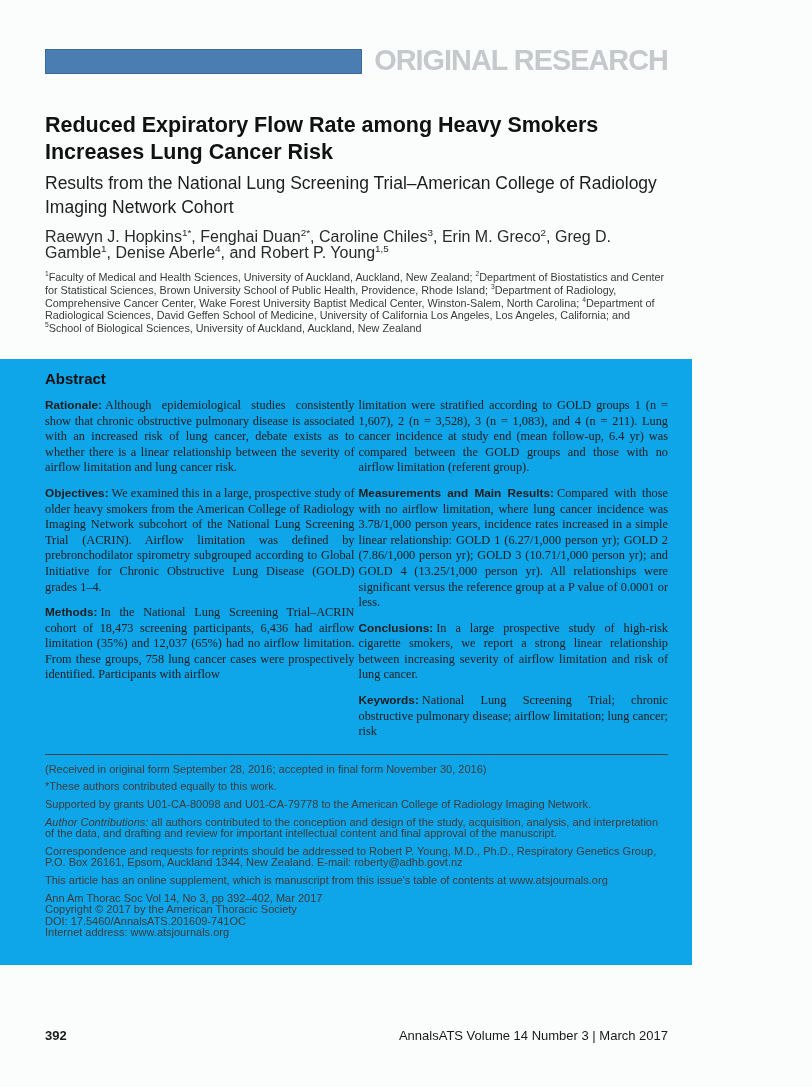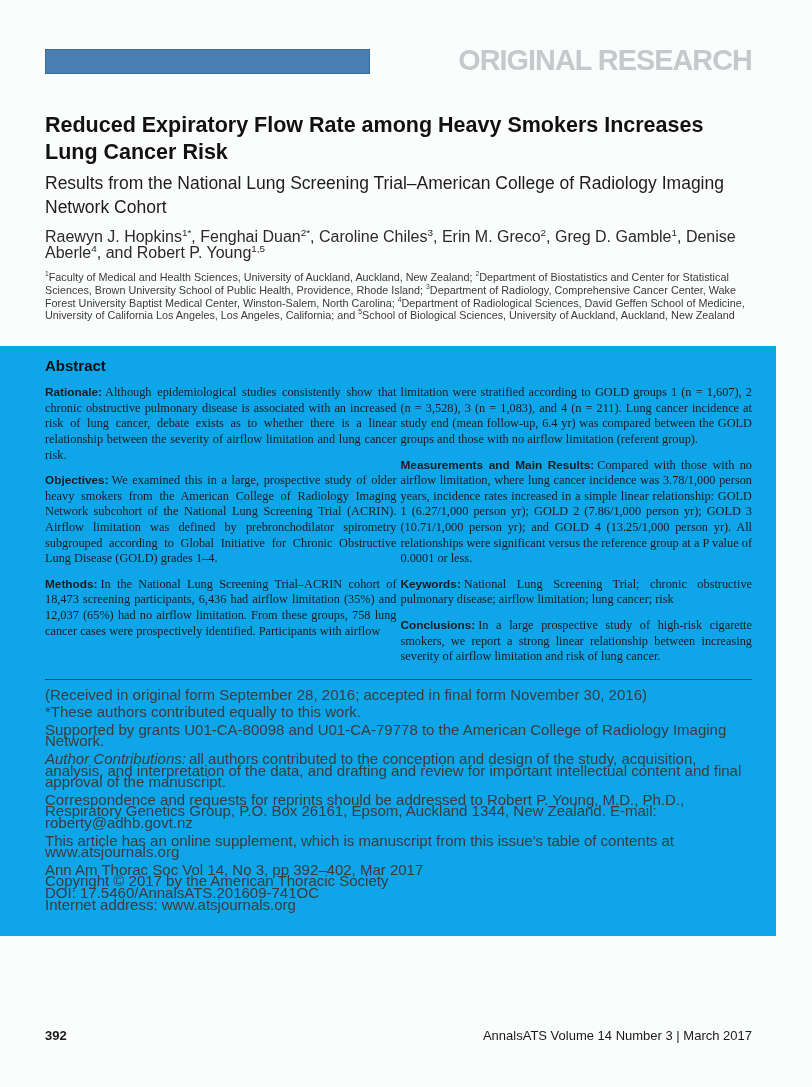--- a/index.html
+++ b/index.html
@@ -4,21 +4,21 @@
 <style>
   html,body{margin:0;padding:0;}
   body{
     width:812px;height:1087px;
     background:#fbfcfc;
     font-family:"Liberation Sans",sans-serif;
     color:#1a1a1a;
     position:relative;
     overflow:hidden;
   }
-  .page{position:relative;width:776px;height:1087px;}
+  .page{position:relative;width:692px;height:1087px;}
 
   
   .banner-row{
     display:flex;justify-content:space-between;align-items:flex-end;
     padding:45px 24px 0 45px;
   }
   .banner-bar{
     width:325px;height:25px;
     background:#4a7db2;border:1px solid #3a6b9e;
     box-sizing:border-box;
@@ -81,21 +81,21 @@
   .abs-col p:last-child{margin-bottom:0;}
   .abs-label{
     font-family:"Liberation Sans",sans-serif;
     font-weight:bold;font-size:11.8px;
     margin-right:3px;
   }
   .abstract-rule{
     border:none;border-top:1.6px solid #3f3f3f;
     margin:14px 0 9px 0;
   }
-  .footnotes{font-size:15px;line-height:11.6px;color:#3c3c3c;}
+  .footnotes{font-size:11px;line-height:11.6px;color:#3c3c3c;}
   .footnotes p{margin:0 0 6px 0;}
   .footnotes .tight{margin:0;}
   .footnotes .contrib-lead{font-style:italic;margin-right:3px;}
 
   
   .footer{
     position:absolute;left:45px;right:24px;top:1028px;
     display:flex;justify-content:space-between;align-items:baseline;
     font-size:13px;color:#1a1a1a;gap:8px;
   }
@@ -129,22 +129,22 @@
 
     <div class="abstract-cols">
       <div class="abs-col">
         <p><b class="abs-label">Rationale:</b><span>Although epidemiological studies consistently show that chronic obstructive pulmonary disease is associated with an increased risk of lung cancer, debate exists as to whether there is a linear relationship between the severity of airflow limitation and lung cancer risk.</span></p>
         <p><b class="abs-label">Objectives:</b><span>We examined this in a large, prospective study of older heavy smokers from the American College of Radiology Imaging Network subcohort of the National Lung Screening Trial (ACRIN). Airflow limitation was defined by prebronchodilator spirometry subgrouped according to Global Initiative for Chronic Obstructive Lung Disease (GOLD) grades 1–4.</span></p>
         <p><b class="abs-label">Methods:</b><span>In the National Lung Screening Trial–ACRIN cohort of 18,473 screening participants, 6,436 had airflow limitation (35%) and 12,037 (65%) had no airflow limitation. From these groups, 758 lung cancer cases were prospectively identified. Participants with airflow</span></p>
       </div>
       <div class="abs-col">
         <p><span>limitation were stratified according to GOLD groups 1 (n = 1,607), 2 (n = 3,528), 3 (n = 1,083), and 4 (n = 211). Lung cancer incidence at study end (mean follow-up, 6.4 yr) was compared between the GOLD groups and those with no airflow limitation (referent group).</span></p>
         <p><b class="abs-label">Measurements and Main Results:</b><span>Compared with those with no airflow limitation, where lung cancer incidence was 3.78/1,000 person years, incidence rates increased in a simple linear relationship: GOLD 1 (6.27/1,000 person yr); GOLD 2 (7.86/1,000 person yr); GOLD 3 (10.71/1,000 person yr); and GOLD 4 (13.25/1,000 person yr). All relationships were significant versus the reference group at a P value of 0.0001 or less.</span></p>
+        <p><b class="abs-label">Conclusions:</b><span>In a large prospective study of high-risk cigarette smokers, we report a strong linear relationship between increasing severity of airflow limitation and risk of lung cancer.</span></p>
         <p><b class="abs-label">Keywords:</b><span>National Lung Screening Trial; chronic obstructive pulmonary disease; airflow limitation; lung cancer; risk</span></p>
-        <p><b class="abs-label">Conclusions:</b><span>In a large prospective study of high-risk cigarette smokers, we report a strong linear relationship between increasing severity of airflow limitation and risk of lung cancer.</span></p>
       </div>
     </div>
 
     <hr class="abstract-rule">
 
     <div class="footnotes">
       <p>(Received in original form September 28, 2016; accepted in final form November 30, 2016)</p>
       <p>*These authors contributed equally to this work.</p>
       <p>Supported by grants U01-CA-80098 and U01-CA-79778 to the American College of Radiology Imaging Network.</p>
       <p><i class="contrib-lead">Author Contributions:</i><span>all authors contributed to the conception and design of the study, acquisition, analysis, and interpretation of the data, and drafting and review for important intellectual content and final approval of the manuscript.</span></p>

